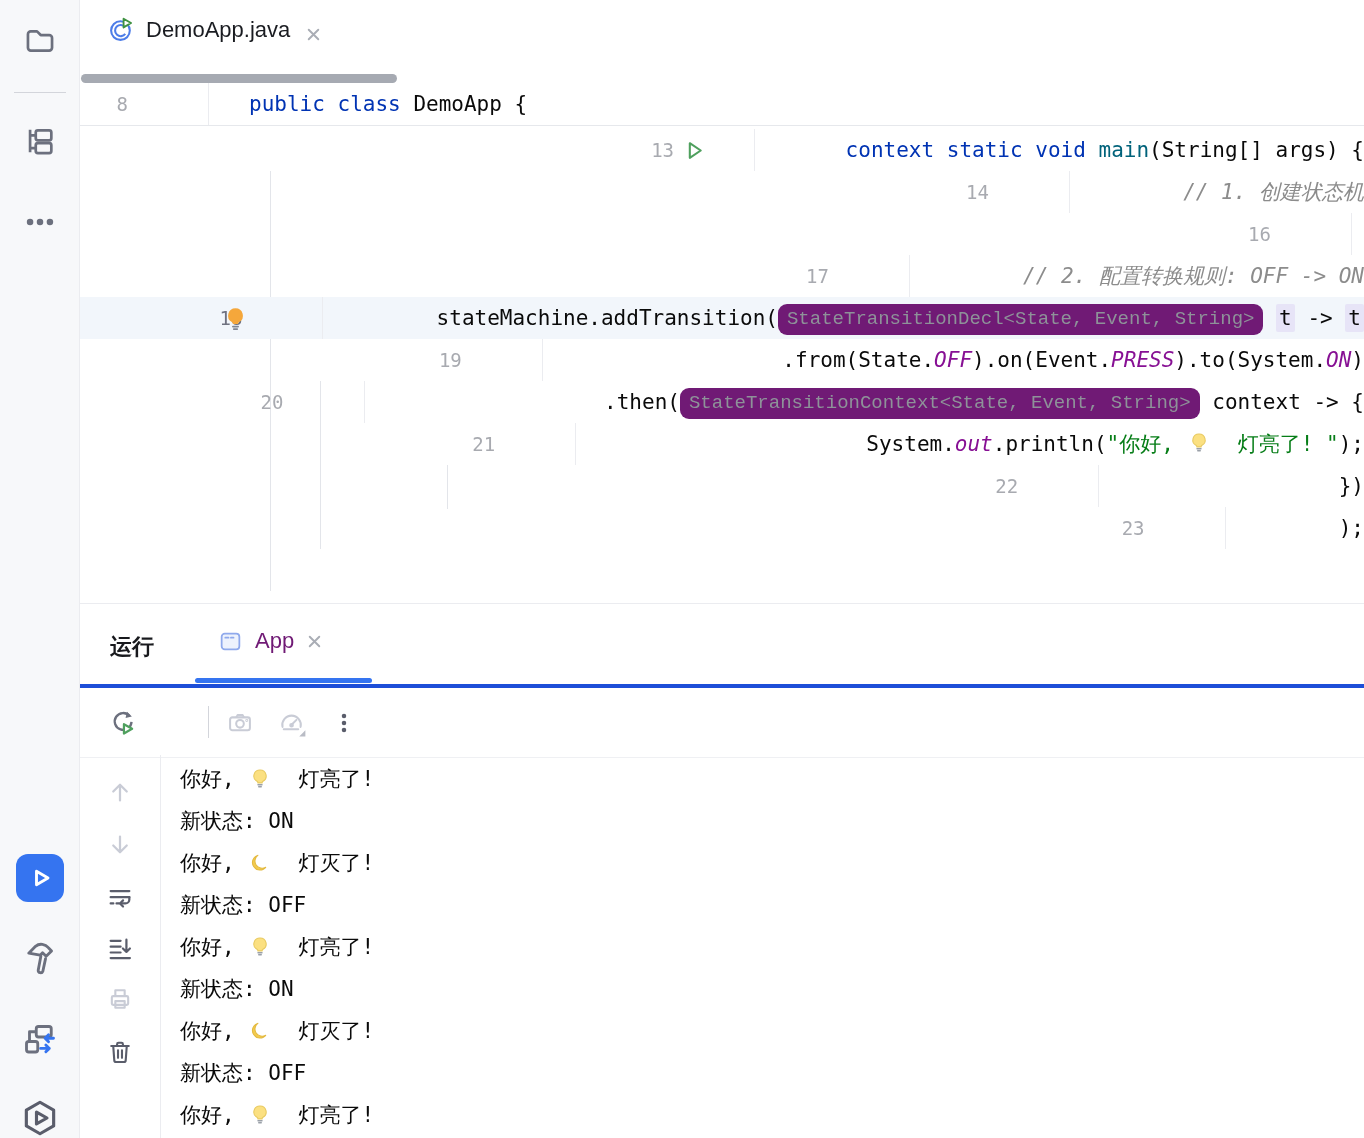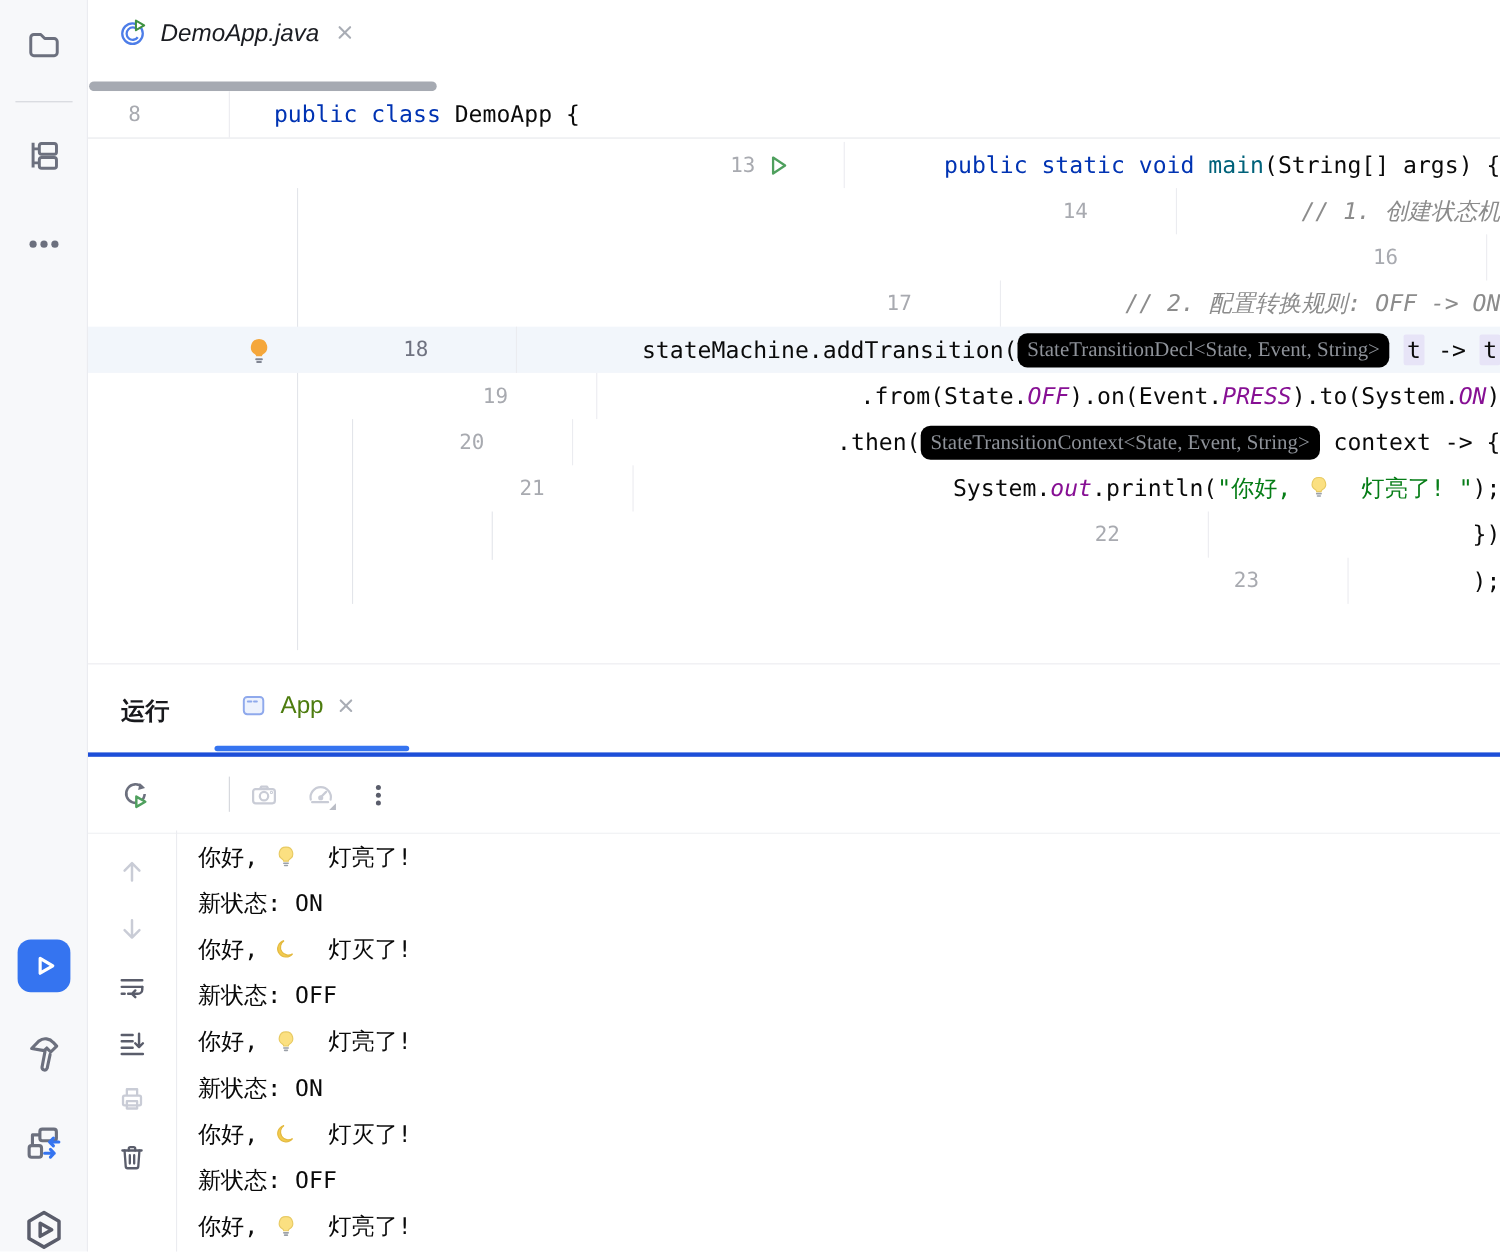--- a/index.html
+++ b/index.html
@@ -11,21 +11,21 @@
   .activity-bar{position:absolute;left:0;top:0;width:79px;height:1138px;background:#F7F8FA;border-right:1px solid #EBECF0;}
   .ab-icon{position:absolute;left:50%;transform:translate(-50%,-50%);cursor:pointer;}
   .ab-divider{position:absolute;left:14px;width:52px;height:1px;background:#D3D5DB;}
   .run-active{width:48px;height:48px;border-radius:12px;background:#3574F0;display:flex;align-items:center;justify-content:center;}
 
   
   .main{position:absolute;left:80px;top:0;width:1284px;height:1138px;}
 
   
   .tabbar{position:absolute;left:0;top:0;width:100%;height:83px;background:#fff;}
-  .etab{position:absolute;left:28px;top:16px;display:flex;align-items:center;gap:11px;cursor:pointer;font-style:italic;}
+  .etab{position:absolute;left:28px;top:16px;display:flex;align-items:flex-end;gap:11px;cursor:pointer;}
   .etab-title{font-size:22px;color:#1a1c21;}
   .tab-scrollbar{position:absolute;left:1px;top:74px;width:316px;height:9px;border-radius:5px;background:#A6AAB2;}
   .close-x{margin-left:4px;}
 
   
   .editor{position:absolute;left:0;top:83px;width:100%;height:520px;background:#fff;}
   .sticky-row{position:absolute;left:0;top:0;width:100%;height:42px;border-bottom:1px solid #E6E8EC;background:#fff;display:flex;}
   .editor-body{position:absolute;left:0;top:43px;width:100%;height:477px;overflow:hidden;}
   #code-rows{position:relative;padding-top:3px;}
   .crow{position:relative;display:flex;height:42px;justify-content:flex-end;}
@@ -35,31 +35,31 @@
   .gslot{width:80px;flex:0 0 80px;border-right:1px solid #EBECF0;display:flex;align-items:center;}
   .gslot svg{margin-left:8px;}
   .ccode{margin:0 0 0 12px;font-family:"DejaVu Sans Mono",monospace;font-size:21px;line-height:42px;white-space:pre;color:#0A0A0A;}
   .tok-kw{color:#0033B3;margin-left:28px;}
   .tok-mth{color:#00627A;}
   .tok-cm{color:#8C8C8C;font-style:italic;}
   .tok-str{color:#067D17;}
   .tok-fld{color:#871094;font-style:italic;}
   .tok-pln{color:#0A0A0A;}
   .tok-hl{background:#E7E4F7;padding:2px 3px;border-radius:2px;}
-  .tok-inlay{display:inline-block;background:#000000;color:#8E9299;border-radius:9px;padding:0 9px;
-             font-family:Liberation Serif, serif;font-size:19px;line-height:31px;vertical-align:1px;}
+  .tok-inlay{display:inline-block;background:#701a75;color:#8E9299;border-radius:9px;padding:0 9px;
+             font-family:Liberation Mono, monospace;font-size:19px;line-height:31px;vertical-align:1px;}
   .guide{position:absolute;width:1px;background:#E3E5EA;}
   .bulb-abs{position:absolute;left:142px;top:8px;}
 
   
   .run-panel{position:absolute;left:0;top:603px;width:100%;height:535px;border-top:1px solid #EBECF0;}
   .run-header{position:relative;height:80px;border-bottom:4px solid #1d4ed8;}
   .run-title{position:absolute;left:30px;top:28px;font-size:22px;font-weight:bold;color:#18191d;}
   .rtab{position:absolute;left:138px;top:24px;display:flex;align-items:center;gap:12px;cursor:pointer;}
-  .rtab-label{font-size:22px;color:#4d7c0f;}
+  .rtab-label{font-size:22px;color:#701a75;}
   .rtab-underline{position:absolute;left:115px;top:74px;width:177px;height:5px;border-radius:3px;background:#3574F0;}
 
   .run-toolbar{position:relative;height:69px;border-bottom:1px solid #EFF0F3;}
   .tb-ic{position:absolute;top:50%;transform:translate(-50%,-50%);cursor:pointer;}
   .tb-divider{position:absolute;left:128px;top:18px;width:1px;height:32px;background:#D3D5DB;}
   .stop-sq{width:22px;height:22px;border-radius:5px;background:#C9CCD6;}
 
   .console{position:absolute;left:0;top:151px;width:100%;height:384px;}
   .console-gutter{position:absolute;left:0;top:0;width:80px;height:100%;border-right:1px solid #EBECF0;}
   .cg-ic{position:absolute;left:50%;transform:translate(-50%,-50%);cursor:pointer;}
@@ -161,21 +161,21 @@
         <div id="code-rows">
             <div class="crow">
               <span class="lnum">13</span>
               <span class="gslot">
                 <span>
                   <svg width="25" height="25" viewBox="0 0 24 24" fill="none" stroke="#4FA05E" stroke-width="2" stroke-linejoin="round">
                     <path d="M7.5 5L18 12 7.5 19z"></path>
                   </svg>
                 </span>
               </span>
-              <pre class="ccode"><span class="tok-pln">    </span><span class="tok-kw">public static void </span><span class="tok-mth">main</span><span class="tok-pln">(String[] args) {</span></pre>
+              <pre class="ccode"><span class="tok-pln">    </span><span class="tok-kw">context static void </span><span class="tok-mth">main</span><span class="tok-pln">(String[] args) {</span></pre>
             </div>
             <div class="crow">
               <span class="lnum">14</span>
               <span class="gslot"></span>
               <pre class="ccode"><span class="tok-pln">        </span><span class="tok-cm">// 1. 创建状态机</span></pre>
             </div>
             <div class="crow">
               <span class="lnum">16</span>
               <span class="gslot"></span>
               <pre class="ccode"></pre>

